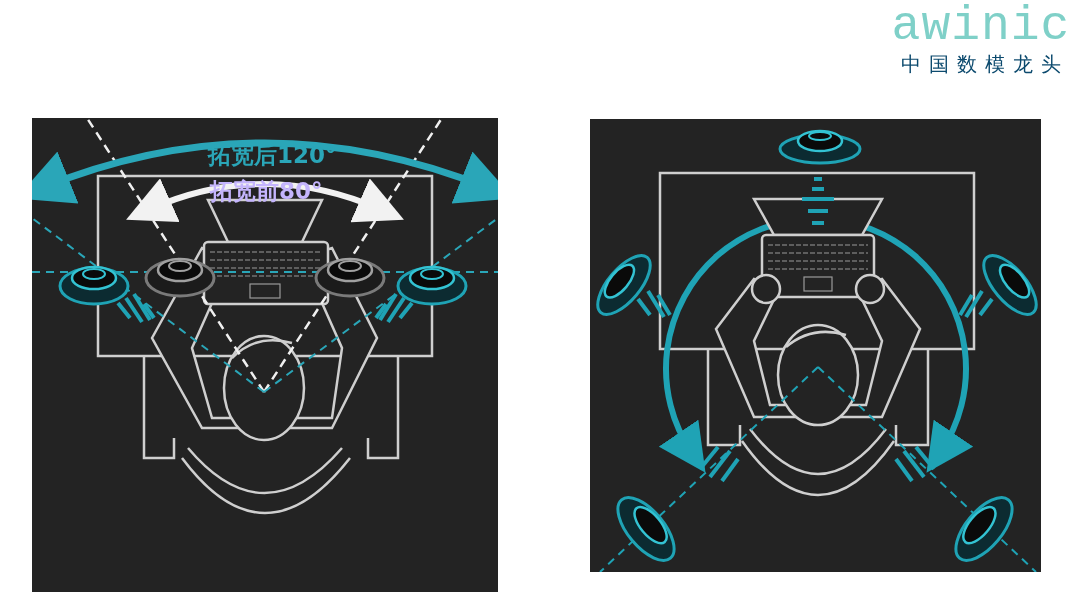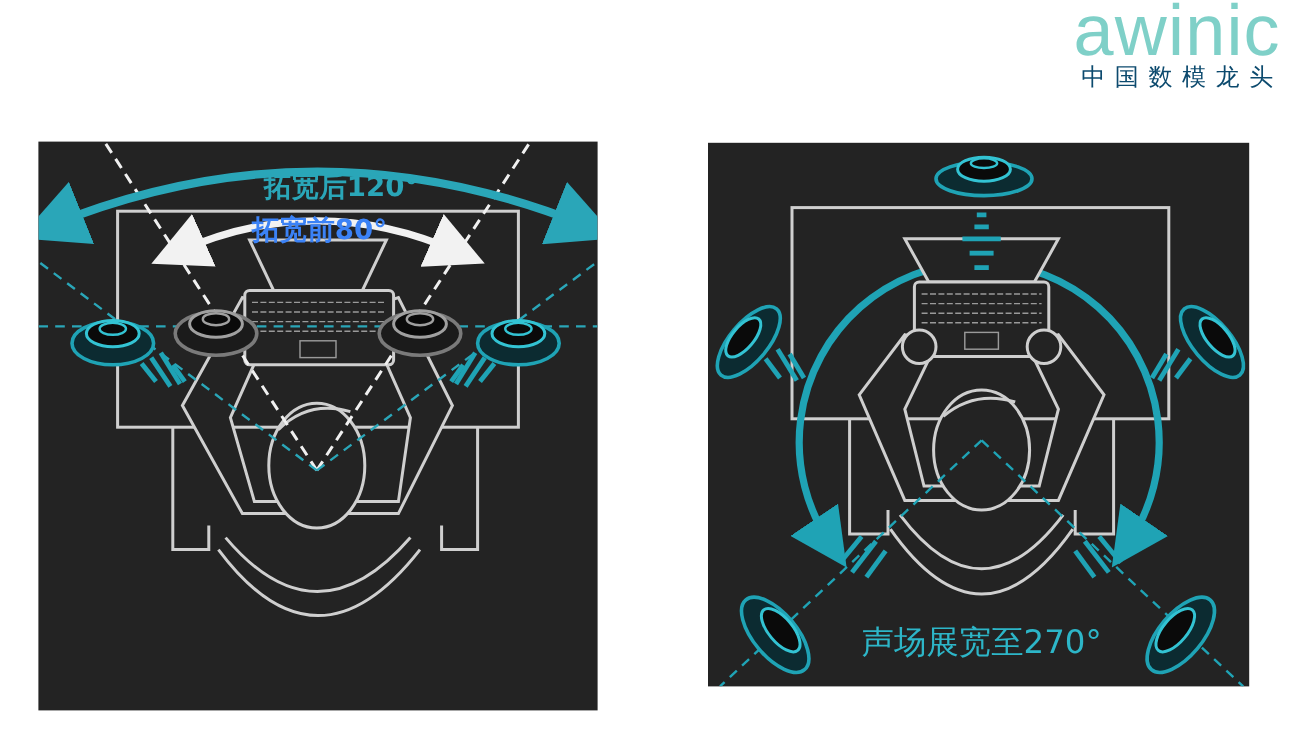--- a/index.html
+++ b/index.html
@@ -2,31 +2,31 @@
 <html><head>
 <meta charset="utf-8">
 <style>
   html, body { margin: 0; padding: 0; }
   body {
     width: 1080px; height: 611px; background: #ffffff; position: relative; overflow: hidden;
     font-family: "DejaVu Sans", "Liberation Sans", sans-serif;
   }
   .logo { position: absolute; right: 6px; top: 2px; width: 186px; text-align: center; }
   .logo-word {
-    font-family: Liberation Sans, sans-serif;
-    font-size: 60px; line-height: 48px; color: #7fd0c8; letter-spacing: 1px; font-weight: 400;
+    font-family: Liberation Mono, monospace;
+    font-size: 48px; line-height: 48px; color: #7fd0c8; letter-spacing: 1px; font-weight: 400;
   }
   .logo-sub { font-size: 20px; line-height: 24px; color: #0c4a6e; letter-spacing: 8px; margin-top: 2px; padding-left: 8px; }
   .panel { position: absolute; background: #232323; overflow: hidden; }
   .panel svg { position: absolute; left: 0; top: 0; }
   #panel-left { left: 32px; top: 118px; width: 466px; height: 474px; }
   #panel-right { left: 590px; top: 119px; width: 451px; height: 453px; }
   .lbl { position: absolute; font-size: 26px; font-weight: bold; white-space: nowrap; }
-  .lbl-after { left: 176px; top: 22px; color: #2aa6b8; font-size: 23px; margin-left: 12px; }
-  .lbl-before { left: 178px; top: 58px; color: #3b82f6; font-size: 23px; }
+  .lbl-after { left: 176px; top: 22px; color: #2aa6b8; font-size: 23px; }
+  .lbl-before { left: 178px; top: 58px; color: #c4b5fd; font-size: 23px; }
   .lbl-270 { left: 128px; top: 398px; color: #2db6c8; font-size: 27px; font-weight: normal; }
 </style>
 </head>
 <body>
 
 <div class="logo">
   <div class="logo-word">awinic</div>
   <div class="logo-sub">中国数模龙头</div>
 </div>
 
@@ -195,14 +195,13 @@
     </g>
     <g transform="rotate(50 56 410)">
       <ellipse cx="56" cy="410" rx="38" ry="18" fill="#0c2b31" stroke="#1fa3b5" stroke-width="3"></ellipse>
       <ellipse cx="56" cy="404" rx="22" ry="10" fill="#0a0a0a" stroke="#33c3d3" stroke-width="2.5"></ellipse>
     </g>
     <g transform="rotate(-50 394 410)">
       <ellipse cx="394" cy="410" rx="38" ry="18" fill="#0c2b31" stroke="#1fa3b5" stroke-width="3"></ellipse>
       <ellipse cx="394" cy="404" rx="22" ry="10" fill="#0a0a0a" stroke="#33c3d3" stroke-width="2.5"></ellipse>
     </g>
   </svg>
-  <div class="lbl lbl-270">声场展宽至270°</div>
 </div>
 
 </body></html>

